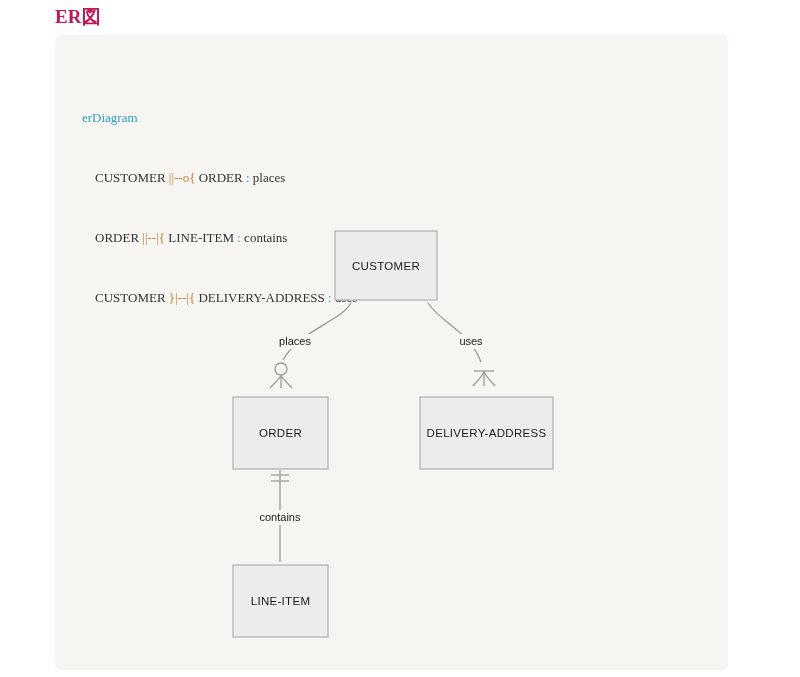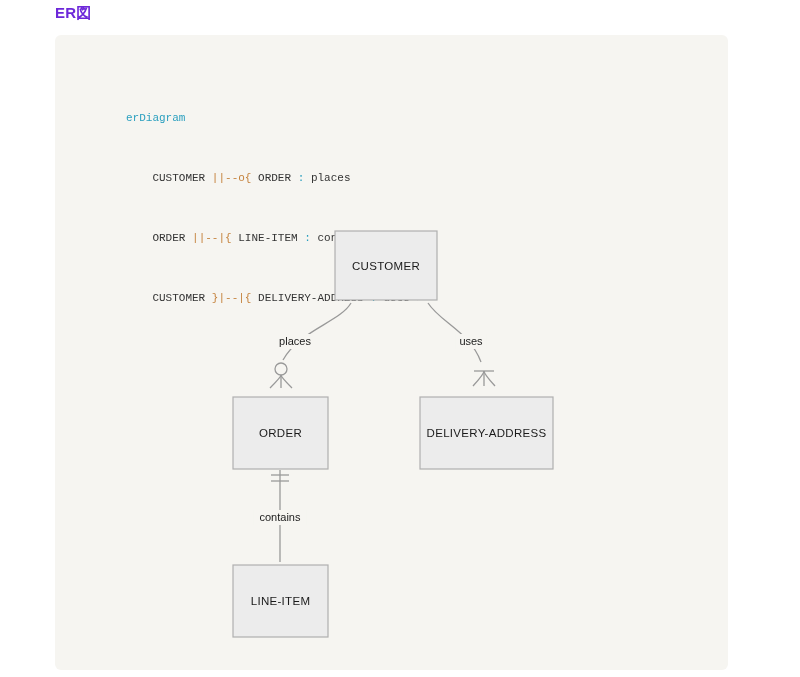--- a/index.html
+++ b/index.html
@@ -11,45 +11,45 @@
     width: 800px;
     height: 677px;
     position: relative;
     font-family: "Liberation Sans", sans-serif;
     overflow: hidden;
   }
   #page-title {
     position: absolute;
     left: 55px;
     top: 4px;
-    font-size: 15px;
+    font-size: 19px;
     font-weight: bold;
-    color: #6d28d9;
+    color: #be185d;
     letter-spacing: 0.2px;
+    font-family: Liberation Serif, serif;
   }
   #panel {
     position: absolute;
     left: 55px;
     top: 35px;
     width: 673px;
     height: 635px;
     background: #f6f5f1;
     border-radius: 6px;
     overflow: hidden;
   }
   #code-block {
     position: absolute;
     left: 27px;
     top: 33px;
-    font-family: Liberation Mono, monospace;
-    font-size: 11px;
+    font-family: Liberation Serif, serif;
+    font-size: 13px;
     line-height: 20px;
     white-space: pre;
     color: #333333;
-    margin-left: 44px;
   }
   .code-line { white-space: pre; }
   .tok-key  { color: #2a9fbf; }
   .tok-ent  { color: #333333; }
   .tok-rel  { color: #c5823c; }
   .tok-col  { color: #2a9fbf; }
   .tok-lbl  { color: #333333; }
 
   #diagram-svg {
     position: absolute;

